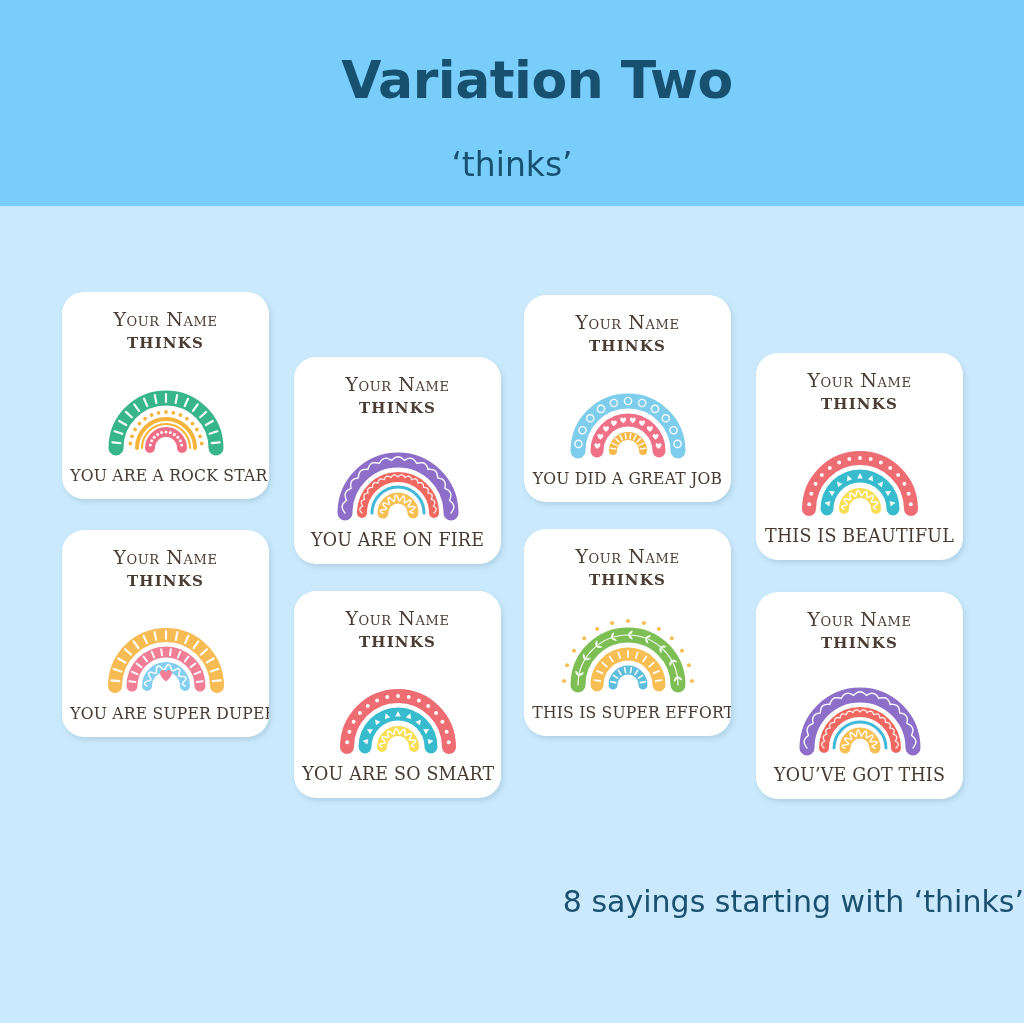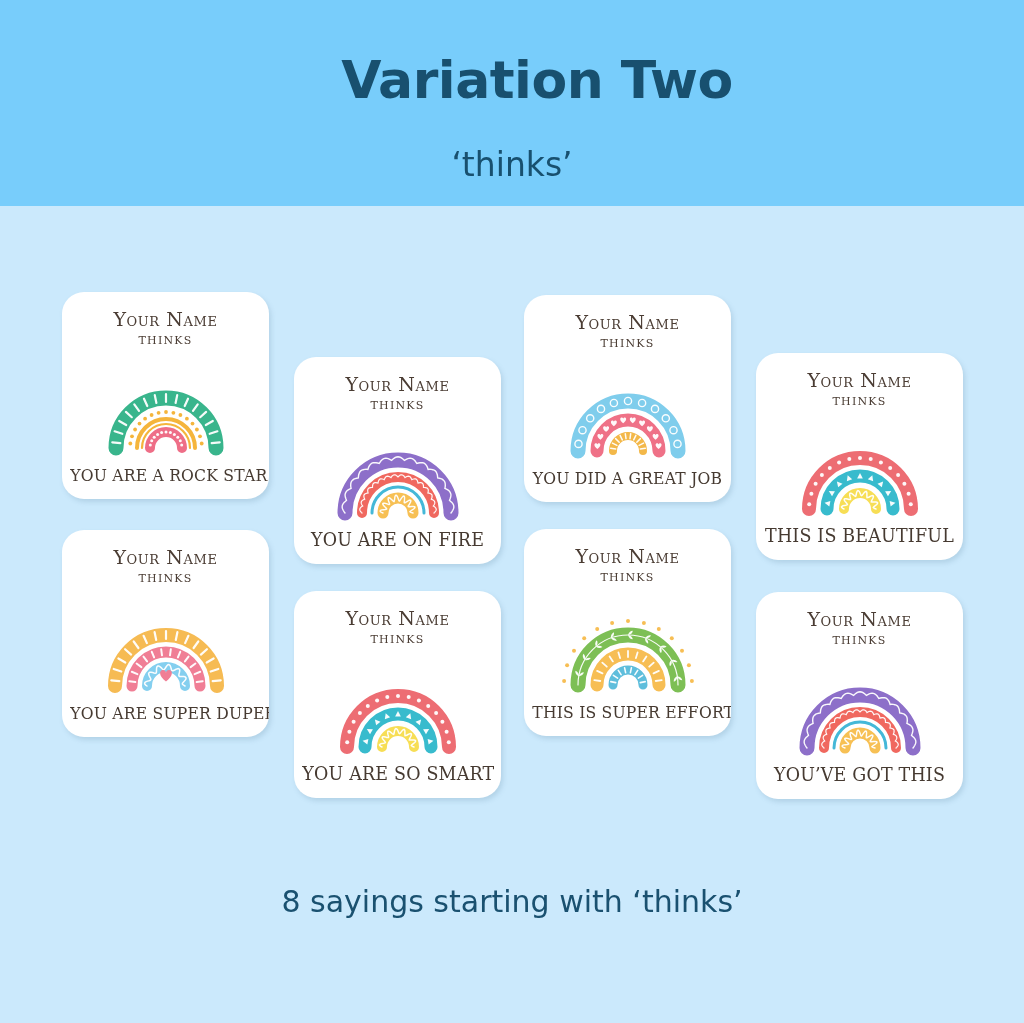--- a/index.html
+++ b/index.html
@@ -60,24 +60,25 @@
     font-size: 19px;
     font-variant: small-caps;
     letter-spacing: 0.6px;
     white-space: nowrap;
   }
   .card-verb {
     position: absolute; left: 0; top: 42px; width: 100%;
     text-align: center;
     color: #4a3c33;
     font-family: "DejaVu Serif", serif;
-    font-size: 11px;
+    font-size: 15px;
     letter-spacing: 1.2px;
     text-transform: uppercase;
     white-space: nowrap;
+    font-weight: bold;
   }
   .card-saying {
     position: absolute; left: 0; bottom: 14px; width: 100%;
     text-align: center;
     color: #463a31;
     font-family: "DejaVu Serif", serif;
     font-size: 19px;
     font-weight: normal;
     letter-spacing: 0.2px;
     text-transform: uppercase;
@@ -406,14 +407,14 @@
             <path d="M 39.0 94.0 L 38.3 93.3 L 37.6 92.5 L 37.1 91.8 L 36.8 91.0 L 36.8 90.2 L 37.0 89.5 L 37.4 88.8 L 38.0 88.1 L 38.8 87.5 L 39.7 87.0 L 39.1 86.1 L 38.6 85.3 L 38.3 84.4 L 38.2 83.6 L 38.3 82.9 L 38.6 82.2 L 39.2 81.6 L 39.9 81.1 L 40.8 80.6 L 41.7 80.2 L 41.3 79.3 L 41.0 78.3 L 40.9 77.4 L 40.9 76.6 L 41.1 75.9 L 41.6 75.3 L 42.3 74.8 L 43.1 74.5 L 44.1 74.2 L 45.1 74.0 L 44.9 73.0 L 44.7 72.0 L 44.7 71.1 L 44.9 70.3 L 45.3 69.6 L 45.9 69.1 L 46.6 68.8 L 47.5 68.6 L 48.5 68.5 L 49.5 68.5 L 49.5 67.5 L 49.6 66.5 L 49.8 65.6 L 50.1 64.9 L 50.6 64.3 L 51.3 63.9 L 52.1 63.7 L 53.0 63.7 L 54.0 63.9 L 55.0 64.1 L 55.2 63.1 L 55.5 62.1 L 55.8 61.3 L 56.3 60.6 L 56.9 60.1 L 57.6 59.9 L 58.4 59.9 L 59.3 60.0 L 60.3 60.3 L 61.2 60.7 L 61.6 59.8 L 62.1 58.9 L 62.6 58.2 L 63.2 57.6 L 63.9 57.3 L 64.6 57.2 L 65.4 57.3 L 66.3 57.6 L 67.1 58.1 L 68.0 58.7 L 68.5 57.8 L 69.1 57.0 L 69.8 56.4 L 70.5 56.0 L 71.2 55.8 L 72.0 55.8 L 72.8 56.1 L 73.5 56.6 L 74.3 57.3 L 75.0 58.0 L 75.7 57.3 L 76.5 56.6 L 77.2 56.1 L 78.0 55.8 L 78.8 55.8 L 79.5 56.0 L 80.2 56.4 L 80.9 57.0 L 81.5 57.8 L 82.0 58.7 L 82.9 58.1 L 83.7 57.6 L 84.6 57.3 L 85.4 57.2 L 86.1 57.3 L 86.8 57.6 L 87.4 58.2 L 87.9 58.9 L 88.4 59.8 L 88.8 60.7 L 89.7 60.3 L 90.7 60.0 L 91.6 59.9 L 92.4 59.9 L 93.1 60.1 L 93.7 60.6 L 94.2 61.3 L 94.5 62.1 L 94.8 63.1 L 95.0 64.1 L 96.0 63.9 L 97.0 63.7 L 97.9 63.7 L 98.7 63.9 L 99.4 64.3 L 99.9 64.9 L 100.2 65.6 L 100.4 66.5 L 100.5 67.5 L 100.5 68.5 L 101.5 68.5 L 102.5 68.6 L 103.4 68.8 L 104.1 69.1 L 104.7 69.6 L 105.1 70.3 L 105.3 71.1 L 105.3 72.0 L 105.1 73.0 L 104.9 74.0 L 105.9 74.2 L 106.9 74.5 L 107.7 74.8 L 108.4 75.3 L 108.9 75.9 L 109.1 76.6 L 109.1 77.4 L 109.0 78.3 L 108.7 79.3 L 108.3 80.2 L 109.2 80.6 L 110.1 81.1 L 110.8 81.6 L 111.4 82.2 L 111.7 82.9 L 111.8 83.6 L 111.7 84.4 L 111.4 85.3 L 110.9 86.1 L 110.3 87.0 L 111.2 87.5 L 112.0 88.1 L 112.6 88.8 L 113.0 89.5 L 113.2 90.2 L 113.2 91.0 L 112.9 91.8 L 112.4 92.5 L 111.7 93.3 L 111.0 94.0" fill="none" stroke="rgba(255,255,255,0.95)" stroke-width="1.2" stroke-linecap="round"></path>
             <path d="M 49 94 A 26 26 0 0 1 101 94" fill="none" stroke="#44B8D8" stroke-width="3" stroke-linecap="round"></path>
             <path d="M 60 94 A 15 15 0 0 1 90 94" fill="none" stroke="#F7C054" stroke-width="11" stroke-linecap="round"></path>
             <path d="M 60.0 94.0 L 58.5 93.4 L 57.5 92.7 L 57.1 92.0 L 57.6 91.4 L 58.8 90.9 L 60.4 90.7 L 62.0 90.5 L 63.1 90.3 L 63.7 90.0 L 63.5 89.5 L 62.6 88.6 L 61.5 87.5 L 60.4 86.3 L 59.8 85.2 L 59.8 84.4 L 60.5 84.1 L 61.7 84.2 L 63.3 84.6 L 64.8 85.2 L 65.9 85.6 L 66.5 85.5 L 66.6 84.9 L 66.2 83.8 L 65.6 82.3 L 65.2 80.7 L 65.1 79.5 L 65.4 78.8 L 66.2 78.8 L 67.3 79.4 L 68.5 80.5 L 69.6 81.6 L 70.5 82.5 L 71.0 82.7 L 71.3 82.1 L 71.5 81.0 L 71.7 79.4 L 71.9 77.8 L 72.4 76.6 L 73.0 76.1 L 73.7 76.5 L 74.4 77.5 L 75.0 79.0 L 75.5 80.5 L 75.9 81.6 L 76.3 82.1 L 76.8 81.7 L 77.5 80.7 L 78.3 79.4 L 79.3 78.1 L 80.2 77.2 L 80.9 77.0 L 81.4 77.6 L 81.6 78.9 L 81.5 80.5 L 81.3 82.1 L 81.2 83.3 L 81.4 83.8 L 82.0 83.8 L 83.0 83.1 L 84.4 82.3 L 85.8 81.5 L 87.0 81.1 L 87.7 81.3 L 87.9 82.0 L 87.5 83.2 L 86.7 84.6 L 85.9 86.0 L 85.2 87.0 L 85.2 87.6 L 85.7 87.8 L 86.9 87.7 L 88.5 87.5 L 90.1 87.4 L 91.4 87.6 L 92.0 88.1 L 91.8 88.8 L 90.9 89.7 L 89.6 90.7 L 88.3 91.5 L 87.3 92.2 L 86.9 92.7 L 87.4 93.1 L 88.5 93.5 L 90.0 94.0" fill="none" stroke="rgba(255,255,255,0.95)" stroke-width="1.4" stroke-linecap="round"></path>
           </svg>
         </div>
         <div class="card-saying">you’ve got this</div>
       </div>
     </div>
 
-  <div id="footer-caption" style="color: rgb(26, 81, 112);">8 sayings starting with ‘thinks’</div>
+  <div id="footer-caption" style="color: rgb(26, 81, 112); text-align: right;">8 sayings starting with ‘thinks’</div>
 </div>
 
 </body></html>

